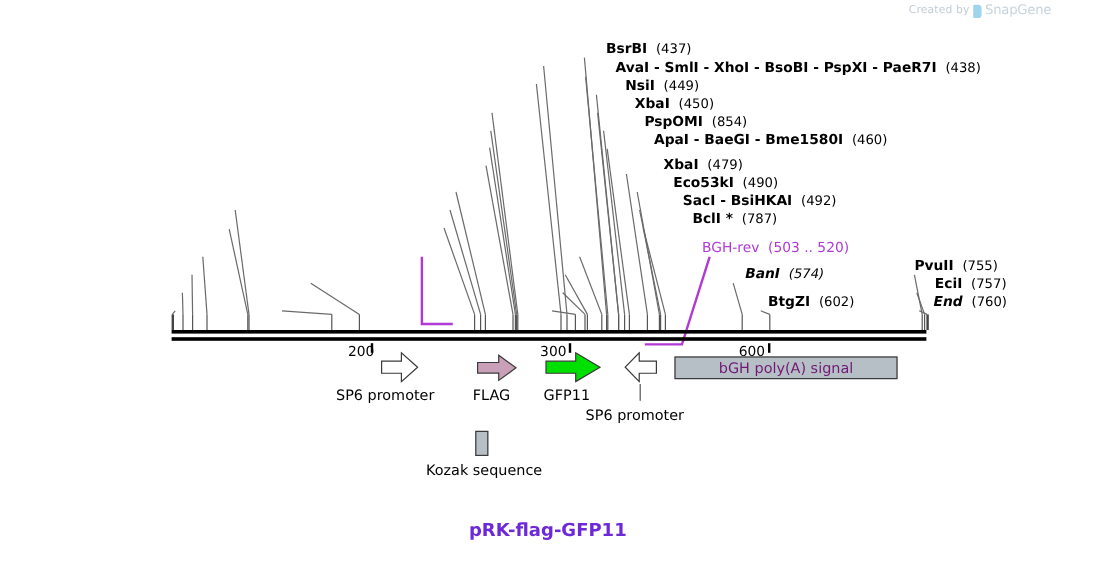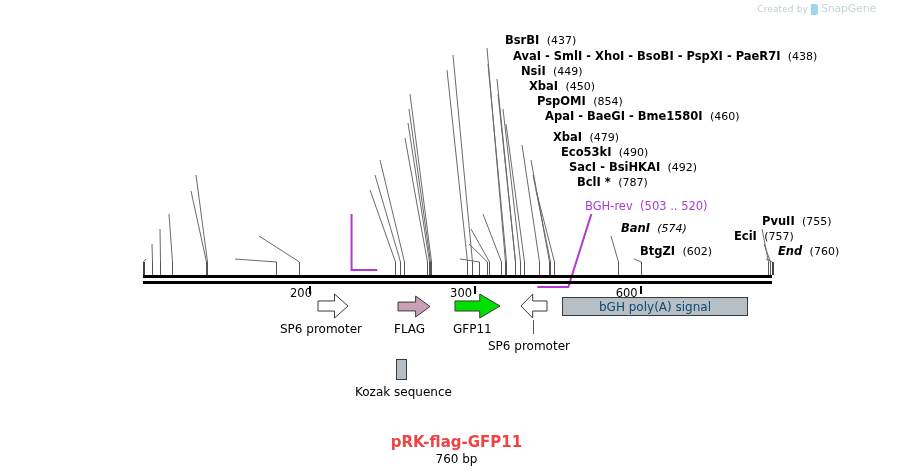--- a/index.html
+++ b/index.html
@@ -118,36 +118,36 @@
   }
   .box-feature {
     position: absolute;
     background: #b6bec6;
     border: 1px solid #3a3a3a;
     box-sizing: border-box;
     display: flex;
     align-items: center;
     justify-content: center;
     font-size: 12px;
-    color: #0c4a6e;
+    color: #701a75;
     font-family: "DejaVu Sans", sans-serif;
   }
   .leader {
     position: absolute;
     width: 1px;
     background: #555;
   }
   #plasmid-title {
     position: absolute;
     width: 913px;
     text-align: center;
     font-weight: bold;
     font-size: 15px;
     font-family: "DejaVu Sans", sans-serif;
-    color: #ef4444;
+    color: #6d28d9;
   }
   #plasmid-size {
     position: absolute;
     width: 913px;
     text-align: center;
     font-size: 12px;
     font-family: "DejaVu Sans", sans-serif;
     color: #000;
   }
 </style>
@@ -192,21 +192,21 @@
       <div class="lbl" style="left: 537px; top: 95px;"><span><span class="nm">PspOMI</span></span>&nbsp;&nbsp;<span class="pos">(854)</span></div>
       <div class="lbl" style="left: 545px; top: 110px;"><span><span class="nm">ApaI</span><span class="sep">&nbsp;-&nbsp;</span><span class="nm">BaeGI</span><span class="sep">&nbsp;-&nbsp;</span><span class="nm">Bme1580I</span></span>&nbsp;&nbsp;<span class="pos">(460)</span></div>
       <div class="lbl" style="left: 553px; top: 131px;"><span><span class="nm">XbaI</span></span>&nbsp;&nbsp;<span class="pos">(479)</span></div>
       <div class="lbl" style="left: 561px; top: 146px;"><span><span class="nm">Eco53kI</span></span>&nbsp;&nbsp;<span class="pos">(490)</span></div>
       <div class="lbl" style="left: 569px; top: 161px;"><span><span class="nm">SacI</span><span class="sep">&nbsp;-&nbsp;</span><span class="nm">BsiHKAI</span></span>&nbsp;&nbsp;<span class="pos">(492)</span></div>
       <div class="lbl" style="left: 577px; top: 176px;"><span><span class="nm">BclI *</span></span>&nbsp;&nbsp;<span class="pos">(787)</span></div>
       <div class="lbl primer" style="left: 585px; top: 200px;"><span><span class="nm">BGH-rev</span></span>&nbsp;&nbsp;<span class="pos">(503 .. 520)</span></div>
       <div class="lbl" style="left: 621px; top: 222px; font-style: italic;"><span><span class="nm">BanI</span></span>&nbsp;&nbsp;<span class="pos">(574)</span></div>
       <div class="lbl" style="left: 640px; top: 245px;"><span><span class="nm">BtgZI</span></span>&nbsp;&nbsp;<span class="pos">(602)</span></div>
       <div class="lbl" style="left: 762px; top: 215px;"><span><span class="nm">PvuII</span></span>&nbsp;&nbsp;<span class="pos">(755)</span></div>
-      <div class="lbl" style="left: 734px; top: 230px;"><span><span class="nm">EciI</span></span>&nbsp;&nbsp;<span class="pos">(757)</span></div>
+      <div class="lbl" style="left: 779px; top: 230px;"><span><span class="nm">EciI</span></span>&nbsp;&nbsp;<span class="pos">(757)</span></div>
       <div class="lbl" style="left: 778px; top: 245px;"><span><span class="nm ital">End</span></span>&nbsp;&nbsp;<span class="pos">(760)</span></div>
     </div>
   <div id="leaders-layer">
       <svg width="913" height="473" style="position: absolute; left: 0px; top: 0px;">
         <line x1="146" y1="259" x2="143.5" y2="262" stroke="#6a6a6a" stroke-width="1"></line>
         <line x1="152" y1="244" x2="152.5" y2="262" stroke="#6a6a6a" stroke-width="1"></line>
         <line x1="160" y1="229" x2="160.5" y2="262" stroke="#6a6a6a" stroke-width="1"></line>
         <line x1="169" y1="214" x2="172.5" y2="262" stroke="#6a6a6a" stroke-width="1"></line>
         <line x1="191" y1="191" x2="206.5" y2="262" stroke="#6a6a6a" stroke-width="1"></line>
         <line x1="196" y1="175" x2="207.5" y2="262" stroke="#6a6a6a" stroke-width="1"></line>
@@ -315,14 +315,13 @@
         <path d="M 1,13 L 12.700000000000001,1 L 12.700000000000001,7.96 L 27,7.96 L 27,18.04 L 12.700000000000001,18.04 L 12.700000000000001,25 Z" fill="#ffffff" stroke="#3a3a3a" stroke-width="1" stroke-linejoin="miter"></path>
       </svg>
       <div class="feat-label" style="left: 488px; top: 339px;">SP6 promoter</div>
       <div class="box-feature" style="left: 562px; top: 297px; width: 186px; height: 19px; background: rgb(182, 190, 198); border-color: rgb(58, 58, 58);">bGH poly(A) signal</div>
       <div class="box-feature" style="left: 396px; top: 359px; width: 11px; height: 21px; background: rgb(182, 190, 198); border-color: rgb(58, 58, 58);"></div>
       <div class="feat-label" style="left: 355px; top: 385px;">Kozak sequence</div>
       <div class="leader" style="left: 533px; top: 320px; height: 14px; background: rgb(85, 85, 85);"></div>
     </div>
 
   <div id="plasmid-title" style="top: 433px;">pRK-flag-GFP11</div>
-  <div id="plasmid-size" style="top: 452px;">760 bp</div>
 </div>
 
 </body></html>

